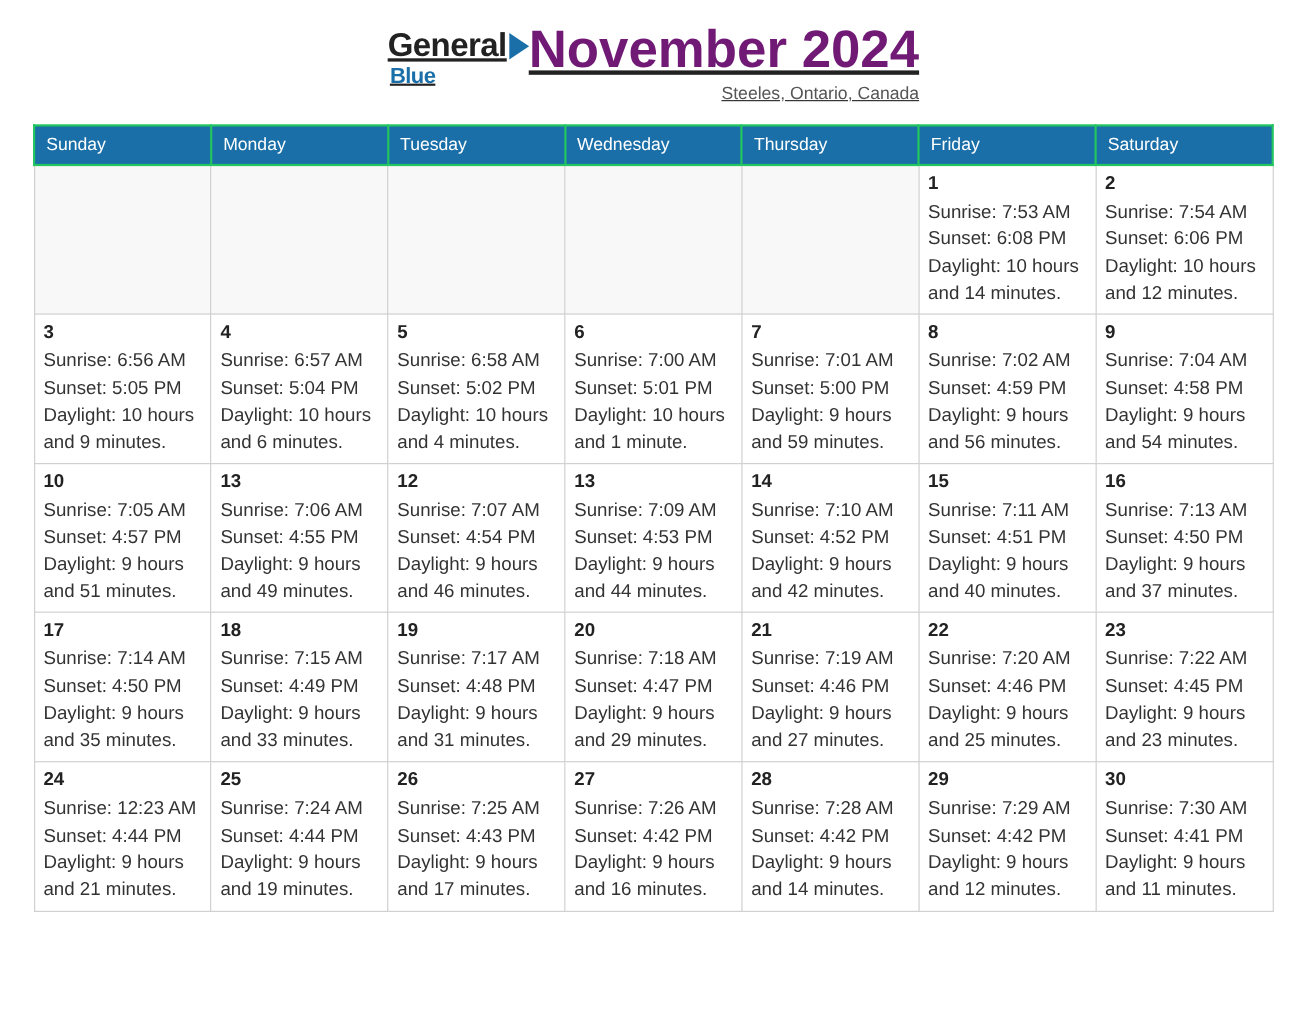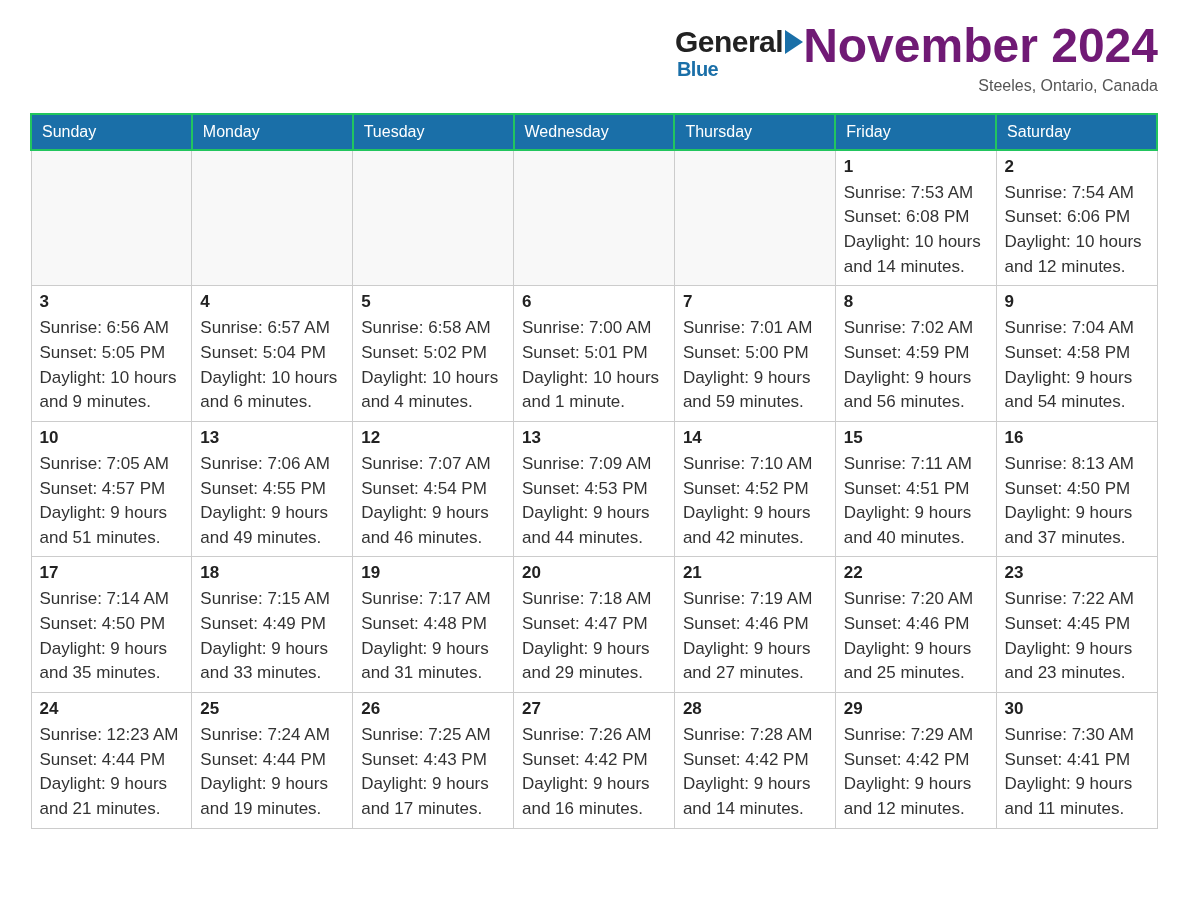--- a/index.html
+++ b/index.html
@@ -6,23 +6,24 @@
     body {
       font-family: Arial, sans-serif;
       background: #fff;
       color: #222;
       width: 1188px;
       min-height: 918px;
       padding: 20px 30px;
     }
     .header {
       display: flex;
-      justify-content: flex-end;
+      justify-content: center;
       align-items: flex-start;
       margin-bottom: 18px;
+      text-decoration: underline;
     }
     .title-area {
       text-align: right;
     }
     .month-title {
       font-size: 48px;
       font-weight: bold;
       color: #701a75;
       line-height: 1.1;
     }
@@ -232,21 +233,21 @@
 Daylight: 9 hours and 42 minutes.</div>
         </td>
         <td>
           <span class="day-number">15</span>
           <div class="day-info">Sunrise: 7:11 AM
 Sunset: 4:51 PM
 Daylight: 9 hours and 40 minutes.</div>
         </td>
         <td>
           <span class="day-number">16</span>
-          <div class="day-info">Sunrise: 8:13 AM
+          <div class="day-info">Sunrise: 7:13 AM
 Sunset: 4:50 PM
 Daylight: 9 hours and 37 minutes.</div>
         </td>
       </tr>
       <tr>
         <td>
           <span class="day-number">17</span>
           <div class="day-info">Sunrise: 7:14 AM
 Sunset: 4:50 PM
 Daylight: 9 hours and 35 minutes.</div>

